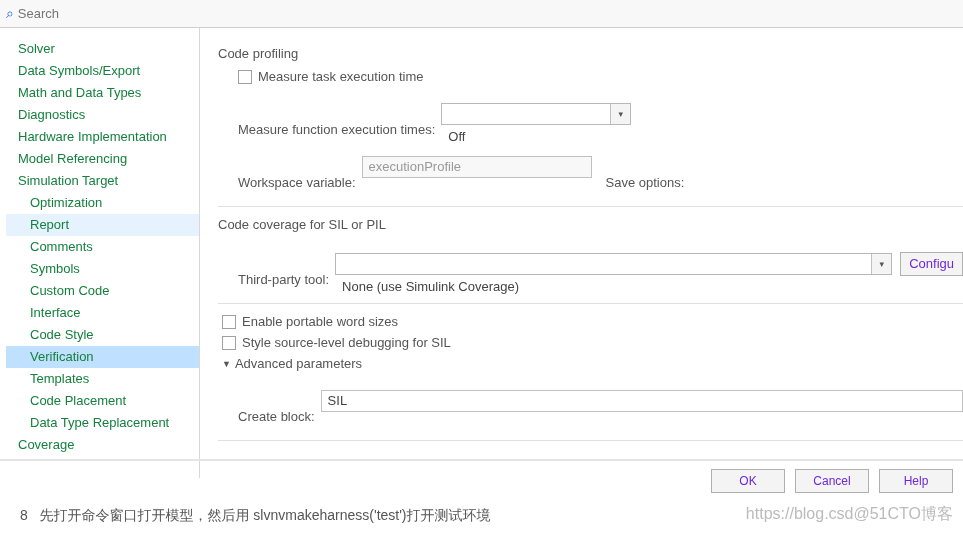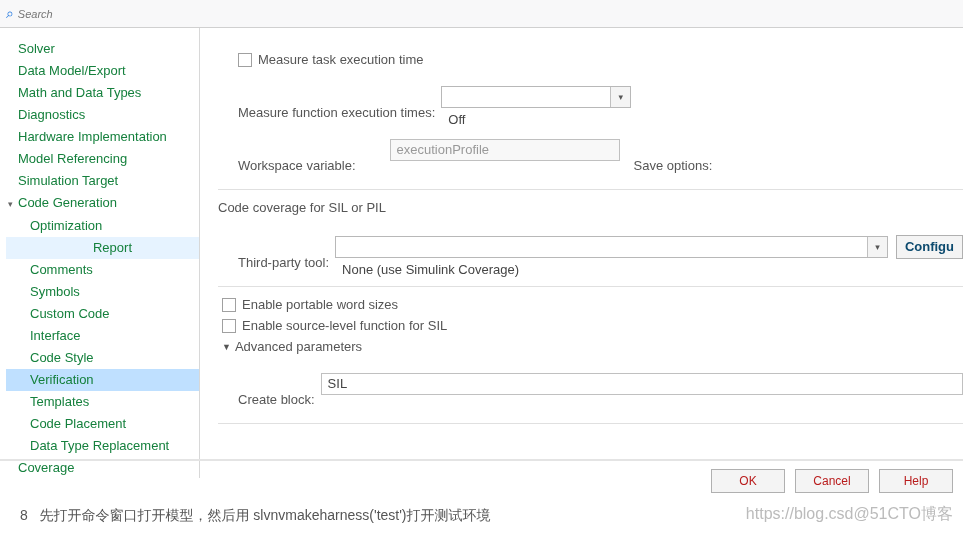--- a/index.html
+++ b/index.html
@@ -23,23 +23,22 @@
   }
   .search-icon {
     color: #2a7de1;
     font-size: 14px;
     margin-right: 4px;
   }
   .search-input {
     border: none;
     outline: none;
     background: transparent;
-    font-style: italic;
     color: #888;
-    font-size: 11px;
+    font-size: 13px;
     width: 300px;
   }
   .main-wrap {
     display: flex;
     height: 450px;
   }
   .sidebar {
     width: 200px;
     border-right: 1px solid #d8d8d8;
     padding: 10px 0 10px 6px;
@@ -58,21 +57,20 @@
   .sidebar-item.child {
     padding-left: 24px;
   }
   .sidebar-item.child-selected {
     padding-left: 24px;
     background: #bfe0ff;
   }
   .sidebar-item.child-report {
     padding-left: 24px;
     background: #e6f3ff;
-    text-align: center;
   }
   .sidebar-item.expanded::before {
     content: "▾";
     font-size: 9px;
     color: #666;
     margin-left: -10px;
     margin-right: 2px;
     display: inline-block;
     width: 8px;
   }
@@ -147,38 +145,37 @@
     height: 22px;
     padding: 0 6px;
     color: #444;
     background: #fff;
     font-size: 13px;
   }
   .text-input.disabled {
     color: #999;
     background: #f8f8f8;
   }
-  .text-input.ws { width: 230px; margin-left: 28px; }
+  .text-input.ws { width: 230px; }
   .save-text {
     border: 1px solid #c0c0c0;
     height: 22px;
     background: #f2f2f2;
     color: #888;
     padding: 0 6px;
     line-height: 20px;
     flex: 1;
   }
   .btn {
     border: 1px solid #b0b0b0;
     background: #f4f4f4;
     height: 24px;
     padding: 0 8px;
-    color: #0c4a6e;
+    color: #6d28d9;
     font-size: 13px;
-    font-weight: bold;
   }
   .collapse-marker {
     font-size: 9px;
     color: #555;
     margin-right: 4px;
   }
   .adv-header {
     display: flex;
     align-items: center;
     padding-left: 4px;
@@ -196,21 +193,21 @@
     align-items: center;
     padding-right: 10px;
     gap: 10px;
   }
   .bottom-btn {
     width: 74px;
     height: 24px;
     border: 1px solid #b0b0b0;
     background: #f4f4f4;
     font-size: 12px;
-    color: #b91c1c;
+    color: #6d28d9;
     margin-top: 8px;
   }
   .footer-text {
     position: absolute;
     left: 20px;
     bottom: 8px;
     color: #555;
     font-size: 14px;
   }
   .watermark {
@@ -228,44 +225,44 @@
 
 <div class="topbar">
   <span class="search-icon">⌕</span>
   <input class="search-input" placeholder="Search" style="">
 </div>
 
 <div class="main-wrap">
 
   <div class="sidebar">
     <div class="sidebar-item top">Solver</div>
-    <div class="sidebar-item top">Data Model/Export</div>
+    <div class="sidebar-item top">Data Symbols/Export</div>
     <div class="sidebar-item top">Math and Data Types</div>
     <div class="sidebar-item top">Diagnostics</div>
     <div class="sidebar-item top">Hardware Implementation</div>
     <div class="sidebar-item top">Model Referencing</div>
     <div class="sidebar-item top">Simulation Target</div>
-    <div class="sidebar-item top expanded">Code Generation</div>
     <div class="sidebar-item child">Optimization</div>
     <div class="sidebar-item child-report">Report</div>
     <div class="sidebar-item child">Comments</div>
     <div class="sidebar-item child">Symbols</div>
     <div class="sidebar-item child">Custom Code</div>
     <div class="sidebar-item child">Interface</div>
     <div class="sidebar-item child">Code Style</div>
     <div class="sidebar-item child-selected">Verification</div>
     <div class="sidebar-item child">Templates</div>
     <div class="sidebar-item child">Code Placement</div>
     <div class="sidebar-item child">Data Type Replacement</div>
     <div class="sidebar-item top">Coverage</div>
   </div>
 
   <div class="content">
 
     <div class="section">
+      <div class="section-title">Code profiling</div>
       <div class="row">
         <span class="checkbox"></span>
         <span class="label">Measure task execution time</span>
       </div>
       <div class="row">
         <span class="label label-left">Measure function execution times:</span>
         <div class="select-box mid">
           <span class="select-text">Off</span>
           <span class="select-arrow">▾</span>
         </div>
@@ -288,21 +285,21 @@
         <button class="btn">Configu</button>
       </div>
     </div>
 
     <div class="row" style="padding-left:4px">
       <span class="checkbox"></span>
       <span class="label">Enable portable word sizes</span>
     </div>
     <div class="row" style="padding-left:4px">
       <span class="checkbox"></span>
-      <span class="label">Enable source-level function for SIL</span>
+      <span class="label">Style source-level debugging for SIL</span>
     </div>
 
     <div class="adv-header">
       <span class="collapse-marker">▼</span>
       <span class="label">Advanced parameters</span>
     </div>
     <div class="section" style="border-bottom:1px solid #e0e0e0">
       <div class="row">
         <span class="label label-left">Create block:</span>
         <input class="text-input" style="flex: 1 1 0%;" value="SIL">

